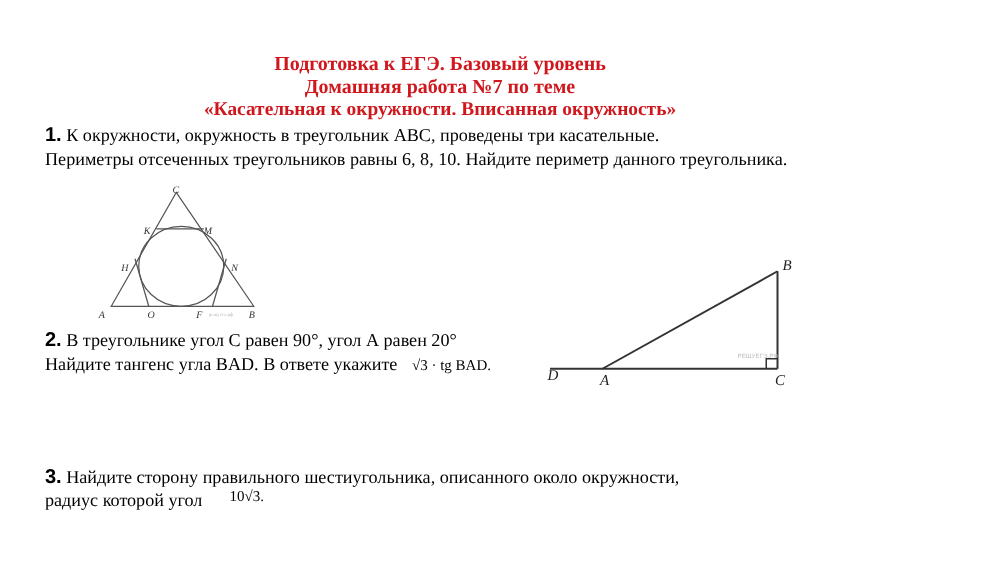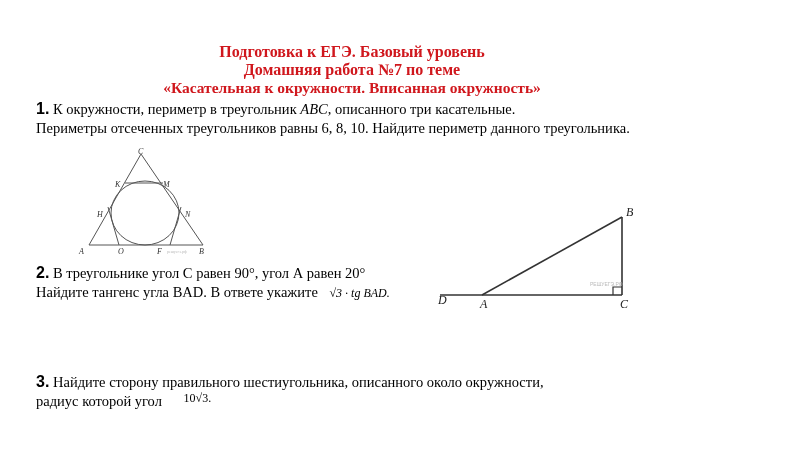--- a/index.html
+++ b/index.html
@@ -9,33 +9,33 @@
   }
   .title {
     position: absolute; left: 0; width: 800px; text-align: center;
     color: #d0171d; font-weight: bold; font-size: 16px; line-height: 19px;
   }
   .t1 { top: 42px; left: -48px; }
   .t2 { top: 60px; left: -48px; }
   .t3 { top: 78px; left: -48px; font-size: 15.5px; }
   .line { position: absolute; font-size: 14.5px; white-space: nowrap; }
   .num { font-family: "Liberation Sans", sans-serif; font-weight: bold; font-size: 16px; }
-  .it { font-style: italic; }
+  .it { }
   .math { font-size: 12px; }
   svg text { font-family: "Liberation Serif", serif; font-style: italic; }
 </style>
 </head>
 <body>
 
 <div class="title t1">Подготовка к ЕГЭ. Базовый уровень</div>
 <div class="title t2">Домашняя работа №7 по теме</div>
 <div class="title t3">«Касательная к окружности. Вписанная окружность»</div>
 
 <div class="line" style="left:36px; top:100px;">
-  <span class="num">1.</span><span> К окружности, периметр в треугольник </span><span class="it">ABC</span><span>, описанного три касательные.</span>
+  <span class="num">1.</span><span> К окружности, окружность в треугольник </span><span class="it">ABC</span><span>, проведены три касательные.</span>
 </div>
 <div class="line" style="left:36px; top:120px;text-align:right;">Периметры отсеченных треугольников равны 6, 8, 10.  Найдите периметр данного треугольника.</div>
 
 <svg style="position:absolute; left:75px; top:145px;" width="140" height="115" viewBox="0 0 140 115">
   <g stroke="#555" stroke-width="1" fill="none">
     <polygon points="66,9 14,100 128,100"></polygon>
     <ellipse cx="70" cy="68" rx="34" ry="32"></ellipse>
     <line x1="50" y1="38" x2="88" y2="38"></line>
     <line x1="33" y1="62" x2="44" y2="100"></line>
     <line x1="106" y1="62" x2="95" y2="100"></line>

